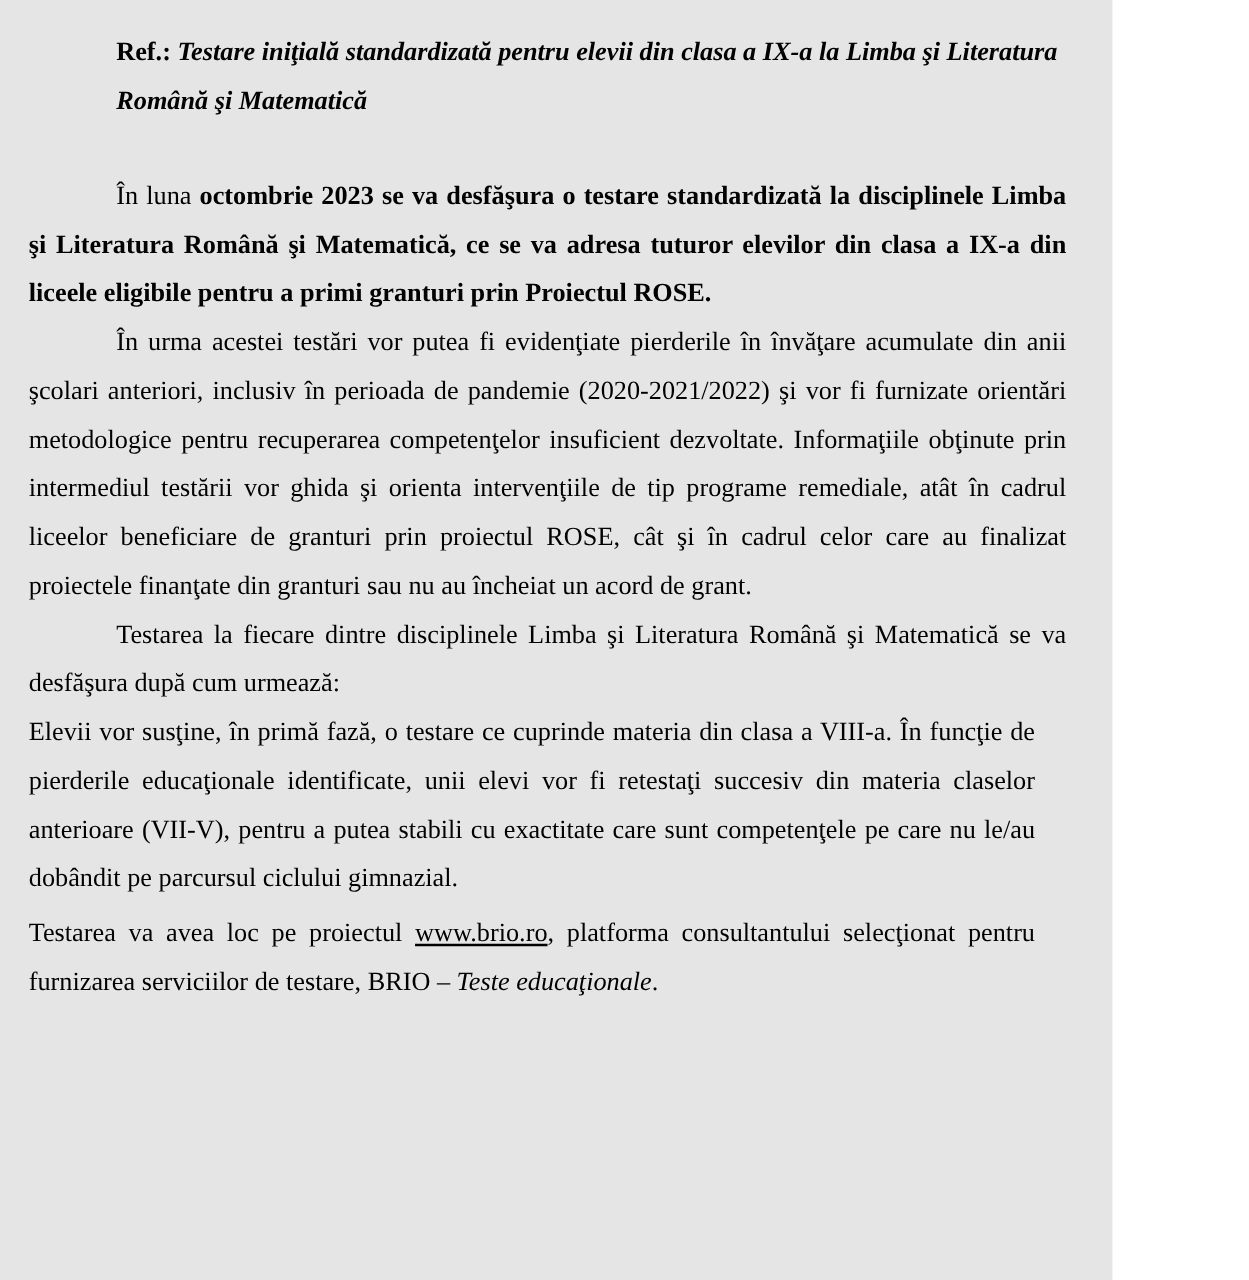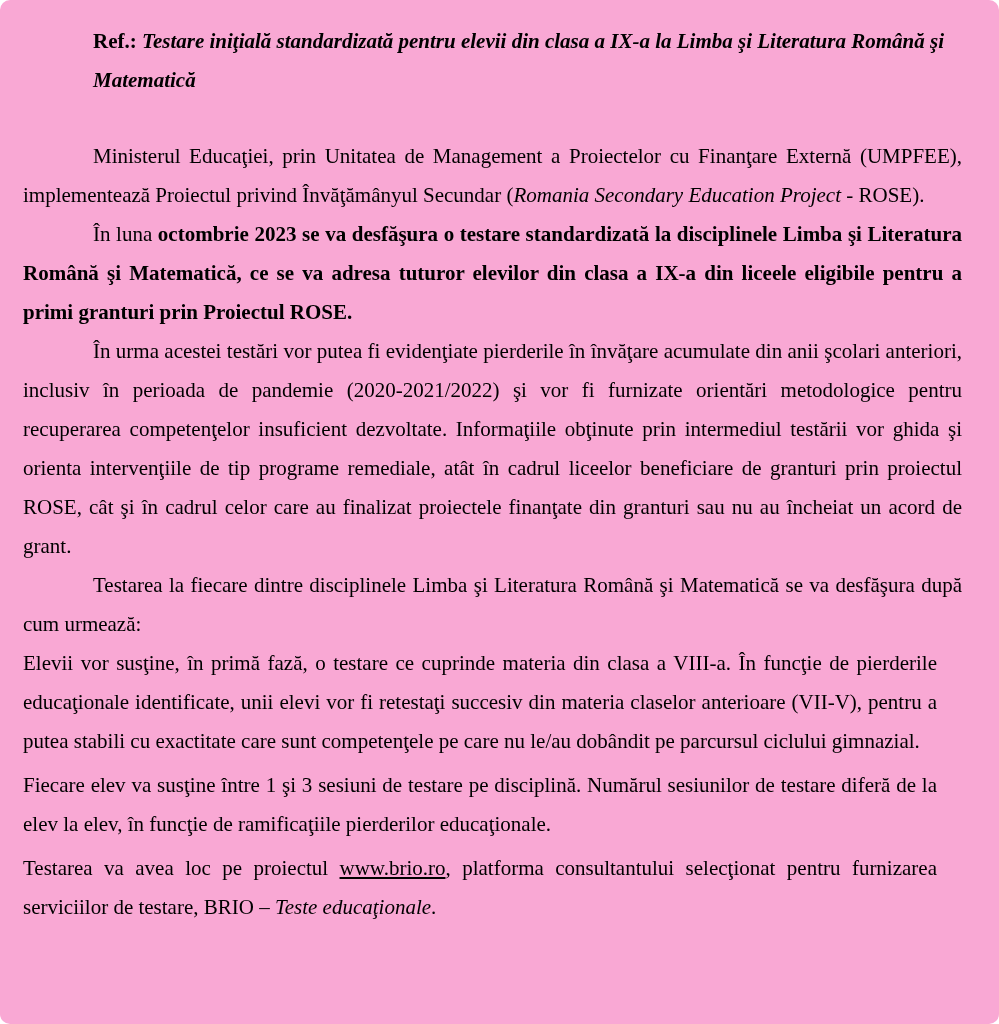--- a/index.html
+++ b/index.html
@@ -11,25 +11,24 @@
     width: 999px;
     height: 1024px;
     overflow: hidden;
     color: #000000;
     font-family: "Liberation Serif", serif;
     font-size: 21px;
     line-height: 39px;
   }
   .page {
     box-sizing: border-box;
-    width: 999px;
+    width: 890px;
     height: 1024px;
     padding: 22px 37px 0 23px;
-    background: #f9a8d4;
-    border-radius: 10px;
+    background: #e5e5e5;
   }
   .ref {
     margin: 0 0 37px 70px;
     font-weight: 700;
   }
   .ref-title {
     font-style: italic;
   }
   p.body {
     margin: 0;
@@ -65,27 +64,25 @@
     cursor: pointer;
   }
 </style>
 </head>
 <body>
 
 <div class="page">
 
   <p class="ref"><span class="ref-label">Ref.: </span><span class="ref-title">Testare iniţială standardizată pentru elevii din clasa a IX-a la Limba şi Literatura Română şi Matematică</span></p>
 
-  <p class="body"><span>Ministerul Educaţiei, prin Unitatea de Management a Proiectelor cu Finanţare Externă (UMPFEE), implementează Proiectul privind Învăţămânyul Secundar (</span><span class="i">Romania Secondary Education Project</span><span> - ROSE).</span></p>
 
   <p class="body"><span>În luna </span><span class="b">octombrie 2023 se va desfăşura o testare standardizată la disciplinele Limba şi Literatura Română şi Matematică, ce se va adresa tuturor elevilor din clasa a IX-a din liceele eligibile pentru a primi granturi prin Proiectul ROSE.</span></p>
 
   <p class="body">În urma acestei testări vor putea fi evidenţiate pierderile în învăţare acumulate din anii şcolari anteriori, inclusiv în perioada de pandemie (2020-2021/2022) şi vor fi furnizate orientări metodologice pentru recuperarea competenţelor insuficient dezvoltate. Informaţiile obţinute prin intermediul testării vor ghida şi orienta intervenţiile de tip programe remediale, atât în cadrul liceelor beneficiare de granturi prin proiectul ROSE, cât şi în cadrul celor care au finalizat proiectele finanţate din granturi sau nu au încheiat un acord de grant.</p>
 
   <p class="body">Testarea la fiecare dintre disciplinele Limba şi Literatura Română şi Matematică se va desfăşura după cum urmează:</p>
 
   <ul class="bullets">
     <li><span class="dot"></span><span>Elevii vor susţine, în primă fază, o testare ce cuprinde materia din clasa a VIII-a. În funcţie de pierderile educaţionale identificate, unii elevi vor fi retestaţi succesiv din materia claselor anterioare (VII-V), pentru a putea stabili cu exactitate care sunt competenţele pe care nu le/au dobândit pe parcursul ciclului gimnazial.</span></li>
-    <li><span class="dot"></span><span>Fiecare elev va susţine între 1 şi 3 sesiuni de testare pe disciplină. Numărul sesiunilor de testare diferă de la elev la elev, în funcţie de ramificaţiile pierderilor educaţionale.</span></li>
     <li><span class="dot"></span><span>Testarea va avea loc pe proiectul </span><a href="#" class="link">www.brio.ro</a><span>, platforma consultantului selecţionat pentru furnizarea serviciilor de testare, BRIO – </span><span class="i">Teste educaţionale</span><span>.</span></li>
   </ul>
 
 </div>
 
 </body></html>

